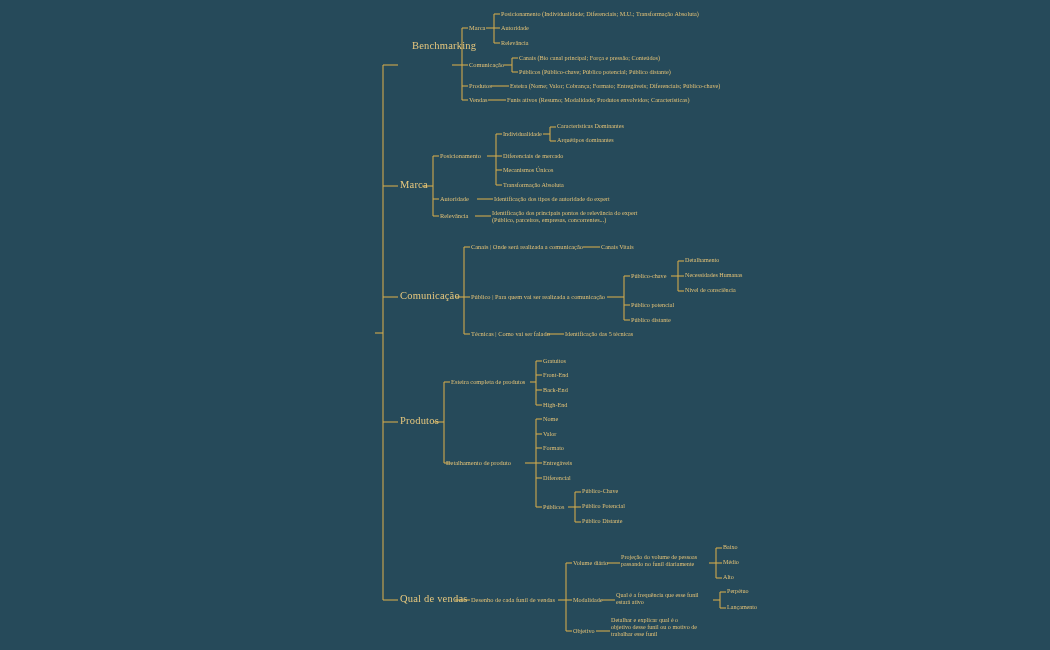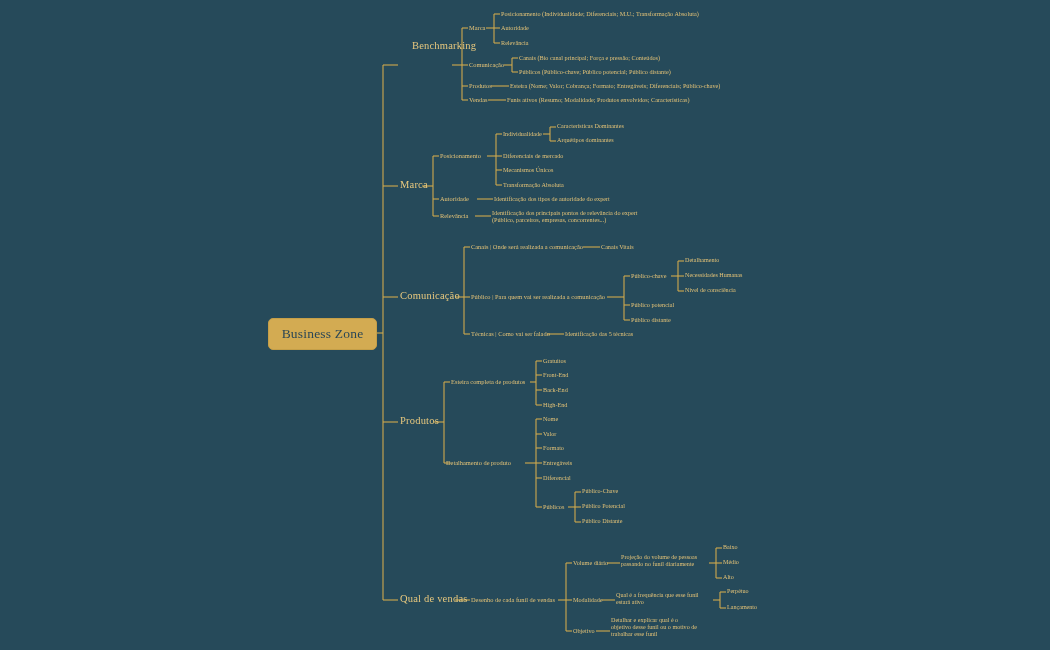--- a/index.html
+++ b/index.html
@@ -161,23 +161,20 @@
     <line x1="602" y1="600" x2="615" y2="600"></line>
 
     <line x1="713" y1="600" x2="720" y2="600"></line>
     <path d="M720 592 L720 608"></path>
     <line x1="720" y1="592" x2="726" y2="592"></line>
     <line x1="720" y1="608" x2="726" y2="608"></line>
 
     <line x1="596" y1="631" x2="610" y2="631"></line>
   </svg>
 
-  <div id="root">
-    <span>Business Zone</span>
-  </div>
 
   <div class="node lvl1" style="left:400px;top:40px;margin-left:12px;">
     <span>Benchmarking</span>
   </div>
   <div class="node lvl1" style="left:400px;top:179px;">
     <span>Marca</span>
   </div>
   <div class="node lvl1" style="left:400px;top:290px;">
     <span>Comunicação</span>
   </div>

